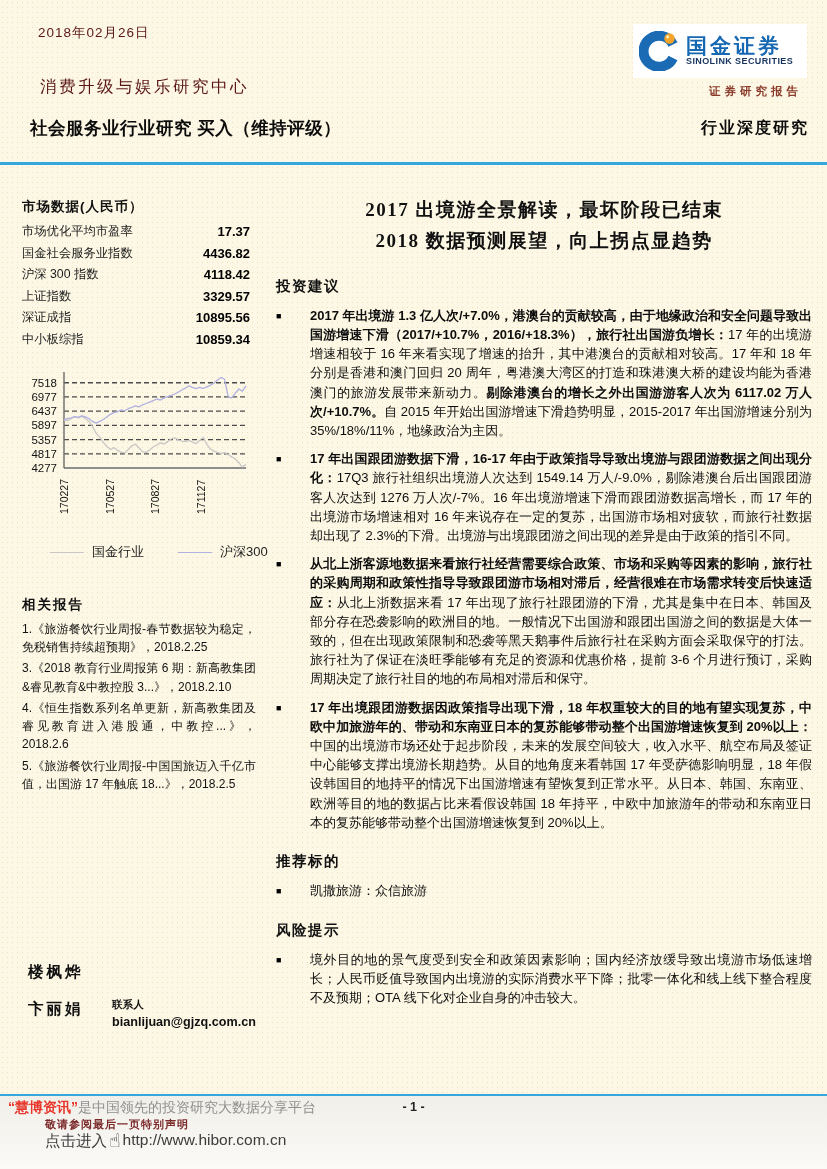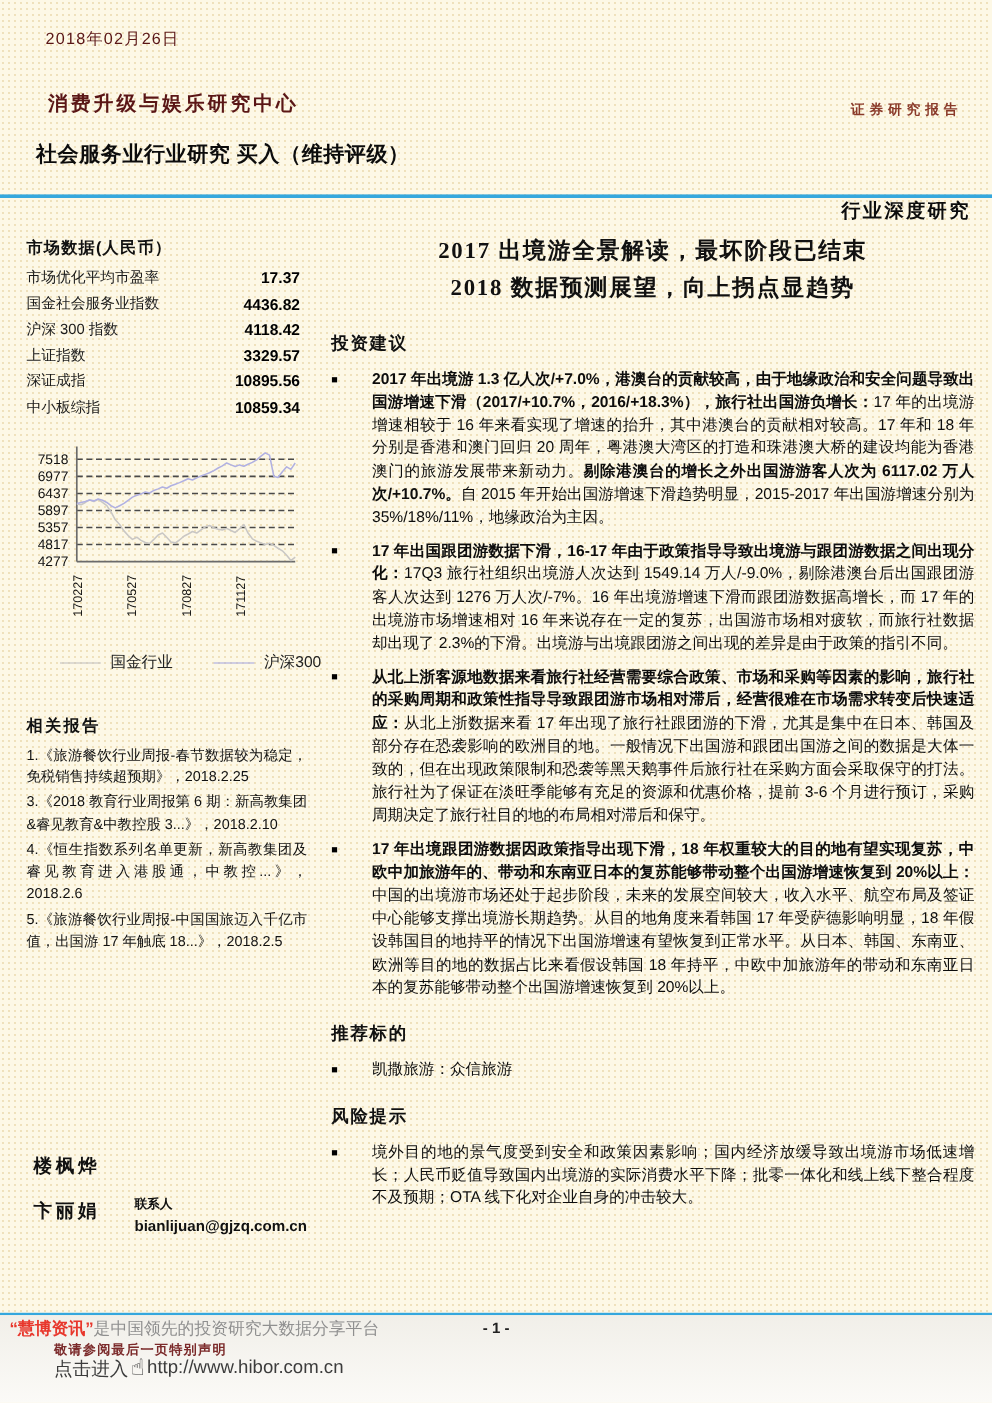--- a/index.html
+++ b/index.html
@@ -9,23 +9,23 @@
         background-image:radial-gradient(rgba(216,186,118,0.38) 0.8px,transparent 0.9px);
         background-size:5px 5px;color:#111;}
   .abs{position:absolute;}
   
   .date{left:38px;top:24px;font-size:13.5px;font-weight:normal;color:#5a1616;letter-spacing:1px;}
   .logo-box{left:633px;top:24px;width:174px;height:54px;background:#ffffff;display:flex;align-items:center;gap:7px;padding:2px 6px;box-sizing:border-box;}
   .logo-txt{display:flex;flex-direction:column;line-height:1.05;}
   .logo-cn{font-size:21px;font-weight:bold;color:#1668b3;letter-spacing:3px;}
   .logo-en{font-size:9px;font-weight:bold;color:#15335e;letter-spacing:0.4px;}
   .report-tag{right:25px;top:84px;font-size:11.5px;font-weight:bold;color:#8a3a2a;letter-spacing:4px;font-family:"Liberation Serif","DejaVu Serif",serif;}
-  .center-name{left:40px;top:76px;font-size:16.5px;font-weight:bold;color:#5a1616;letter-spacing:2.5px;font-family:"Liberation Serif","DejaVu Serif",serif;}
+  .center-name{left:40px;top:76px;font-size:16.5px;font-weight:normal;color:#5a1616;letter-spacing:2.5px;font-family:"Liberation Serif","DejaVu Serif",serif;}
   .title-row{left:30px;top:116px;font-size:17.5px;font-weight:bold;color:#0c0c0c;letter-spacing:0.5px;}
-  .depth{right:18px;top:118px;font-size:16px;font-weight:bold;color:#0c0c0c;letter-spacing:2px;font-family:"Liberation Serif","DejaVu Serif",serif;margin-top:48px;}
+  .depth{right:18px;top:118px;font-size:16px;font-weight:bold;color:#0c0c0c;letter-spacing:2px;font-family:"Liberation Serif","DejaVu Serif",serif;}
   .hline{left:0;top:162px;width:827px;height:3px;background:#35a7dd;}
   
   .md-title{left:22px;top:198px;font-size:13.5px;font-weight:bold;letter-spacing:1px;}
   .md-rows{left:22px;top:221px;width:228px;}
   .md-row{display:flex;justify-content:space-between;height:21.5px;align-items:center;}
   .md-row .lab{font-size:12.3px;color:#1a1a1a;}
   .md-row .val{font-size:13px;font-weight:bold;color:#000;}
   .chart-wrap{left:20px;top:368px;width:234px;height:152px;}
   .legend{left:50px;top:543px;display:flex;gap:34px;align-items:center;font-size:13px;color:#222;}
   .legend .item{display:flex;align-items:center;gap:8px;}
@@ -59,20 +59,33 @@
   .hand{font-size:19px;color:#333;line-height:1;font-family:"DejaVu Sans",sans-serif;}
   .link-url{color:#3c3c3c;text-decoration:none;}
 </style>
 </head>
 <body>
 
 <div id="page">
 
   <div class="abs date">2018年02月26日</div>
 
+  <div class="abs logo-box">
+    <span style="display:inline-block;width:40px;height:40px;">
+      <svg width="40" height="40" viewBox="0 0 40 40">
+        <path d="M34 13.5 A 15.5 15.5 0 1 0 34 27" fill="none" stroke="#1b6ab4" stroke-width="10" stroke-linecap="butt"></path>
+        <circle cx="30.5" cy="7.5" r="5.2" fill="#f4a428"></circle>
+        <circle cx="28.6" cy="5.8" r="1.6" fill="#ffe9b8"></circle>
+      </svg>
+    </span>
+    <span class="logo-txt">
+      <span class="logo-cn">国金证券</span>
+      <span class="logo-en">SINOLINK SECURITIES</span>
+    </span>
+  </div>
   <div class="abs report-tag">证券研究报告</div>
 
   <div class="abs center-name">消费升级与娱乐研究中心</div>
   <div class="abs title-row">社会服务业行业研究  买入（维持评级）</div>
   <div class="abs depth">行业深度研究</div>
   <div class="abs hline"></div>
 
   <div class="abs md-title">市场数据(人民币）</div>
   <div class="abs md-rows">
     <div class="md-row">

